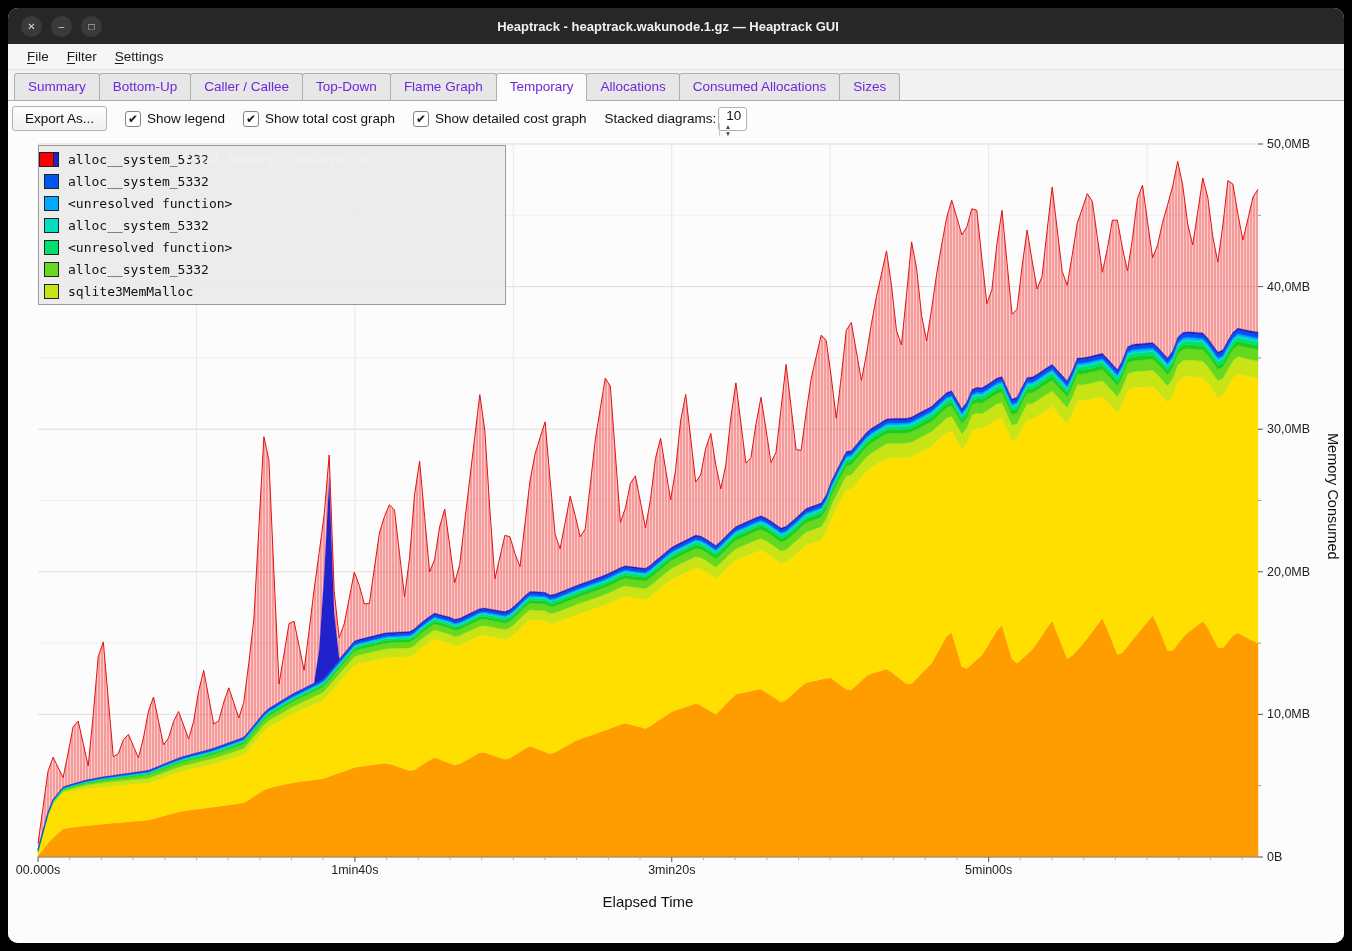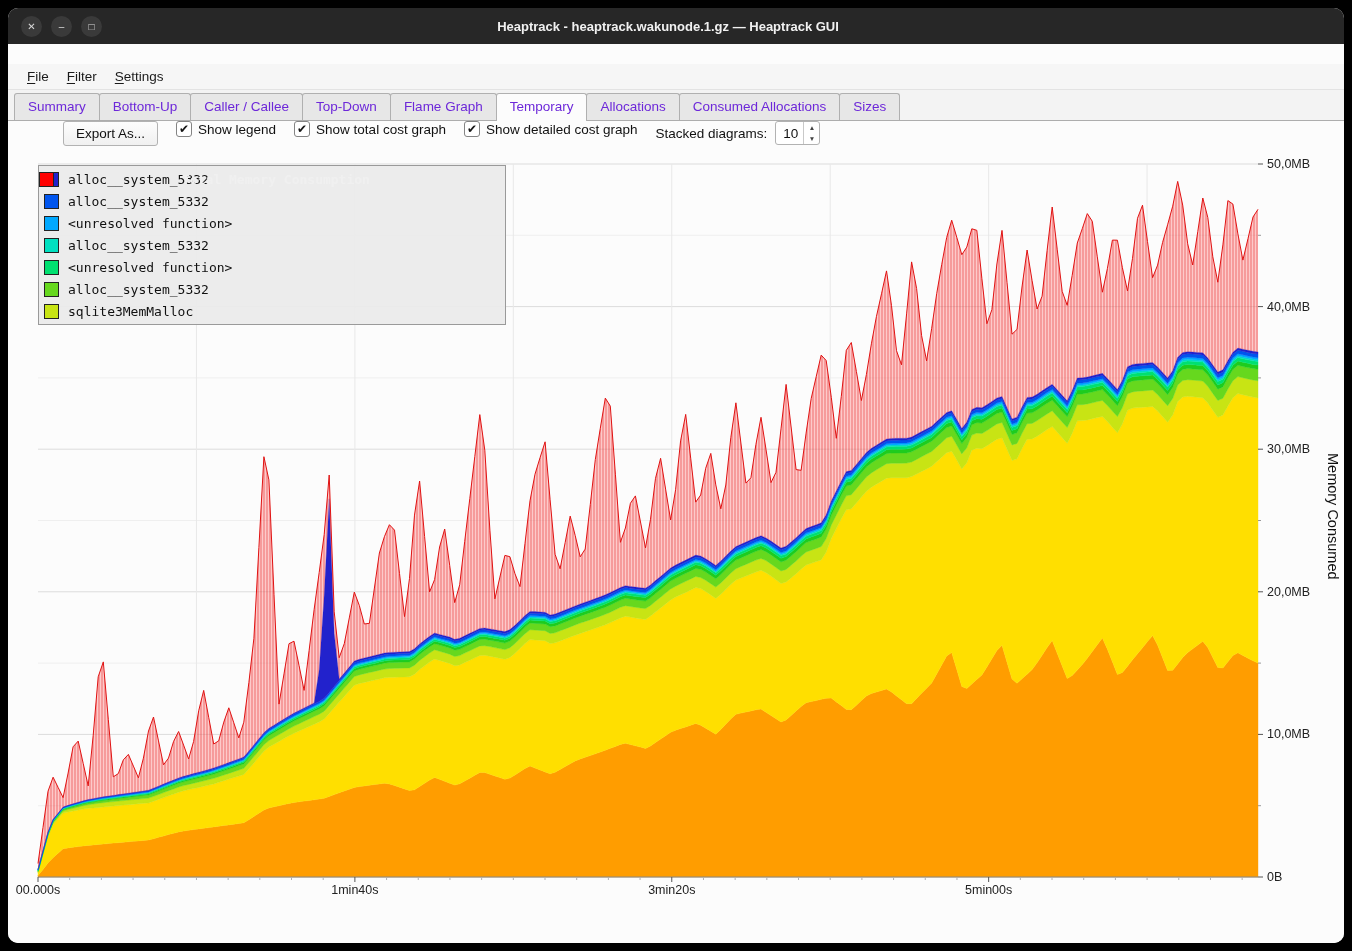--- a/index.html
+++ b/index.html
@@ -15,44 +15,44 @@
   .win-btns { display:flex; gap:9px; margin-left:13px; z-index:2; }
   .win-btn { width:21px; height:21px; border-radius:50%; background:#3a3a3a;
              color:#d9d9d9; font-size:10px; display:flex; align-items:center;
              justify-content:center; cursor:default; }
   .title { position:absolute; left:0; right:16px; text-align:center; color:#f0f0f0;
            font-weight:bold; font-size:13px; pointer-events:none; }
 
   
   .menubar { height:26px; background:#f6f6f6; display:flex; align-items:center;
              padding-left:10px; font-size:13.5px; color:#1a1a1a;
-             border-bottom:1px solid #e3e3e3; flex:0 0 26px;margin-top:20px; }
+             border-bottom:1px solid #e3e3e3; flex:0 0 26px; }
   .menu-item { padding:3px 9px; }
   .menu-item u { text-underline-offset:2px; }
 
   
   .tabbar { height:31px; background:#f3f3f3; display:flex; align-items:flex-end;
             padding-left:6px; border-bottom:1px solid #adadad; flex:0 0 31px; }
   .tab { font-size:13.5px; color:#6d28d9; background:#e7e7e7;
          border:1px solid #b0b0b0; border-bottom:none; padding:5px 13px 6px;
          border-radius:3px 3px 0 0; margin-right:-1px; position:relative; white-space:nowrap; }
   .tab.active { background:#fcfcfc; margin-bottom:-1px; padding-bottom:7px; z-index:2; }
 
   
-  .toolbar { height:35px; background:#fcfcfc; display:flex; align-items:flex-start;
-             gap:18px; padding:0 20px; font-size:13.5px; color:#111; flex:0 0 35px;margin-left:35px; }
+  .toolbar { height:35px; background:#fcfcfc; display:flex; align-items:center;
+             gap:18px; padding:0 4px; font-size:13.5px; color:#111; flex:0 0 35px; }
   .btn { border:1px solid #b2b2b2; background:linear-gradient(#fdfdfd,#f0f0f0);
          border-radius:3px; padding:4px 12px; font-size:13.5px; color:#111; }
   .cb { display:flex; align-items:center; gap:6px; }
   .cb .box { width:16px; height:16px; border:1px solid #848484; border-radius:3px;
              background:#fff; display:flex; align-items:center; justify-content:center;
              font-size:12px; color:#141414; line-height:1; }
-  .spingroup { display:flex; align-items:center; gap:8px; }
+  .spingroup { display:flex; align-items:center; gap:2px; }
   .spin { display:flex; border:1px solid #b2b2b2; border-radius:3px; background:#fff;
-          height:24px; align-items:stretch; }
+          height:24px; align-items:stretch;flex-direction:column; }
   .spin .val { width:27px; display:flex; align-items:center; padding-left:7px;
                font-size:13.5px; }
   .spin .arrows { display:flex; flex-direction:column; border-left:1px solid #c9c9c9;
                   width:16px; }
   .spin .arrows div { flex:1; display:flex; align-items:center; justify-content:center;
                       font-size:6.5px; color:#444; }
 
   
   .chart-wrap { position:relative; flex:1; background:#fcfcfc; }
   #chart-svg { position:absolute; left:0; top:0; }
@@ -255,16 +255,17 @@
         </div>
         <div class="legend-row">
           <span class="swatch" style="background: rgb(102, 216, 30);"></span>
           <span class="lbl">alloc__system_5332</span>
         </div>
         <div class="legend-row">
           <span class="swatch" style="background: rgb(200, 228, 20);"></span>
           <span class="lbl">sqlite3MemMalloc</span>
         </div>
       </div>
+    <div class="xlabel">Elapsed Time</div>
     <div class="ylabel">Memory Consumed</div>
   </div>
 
 </div>
 
 </body></html>

